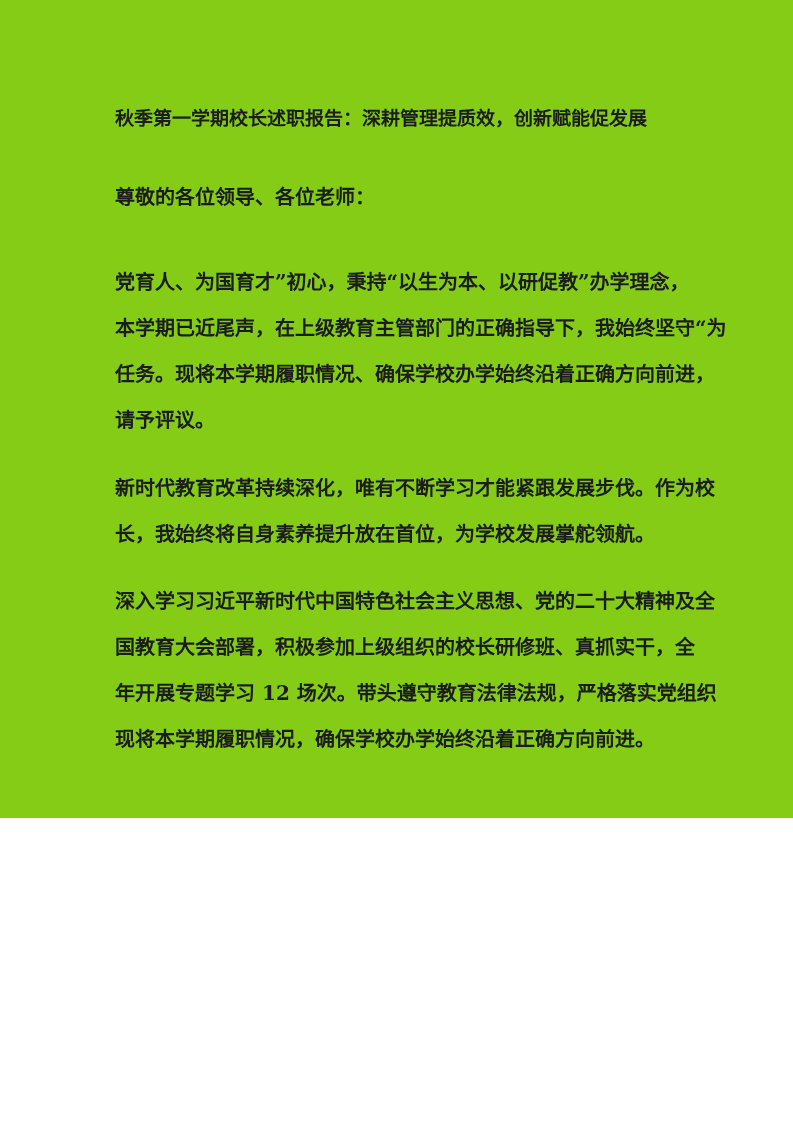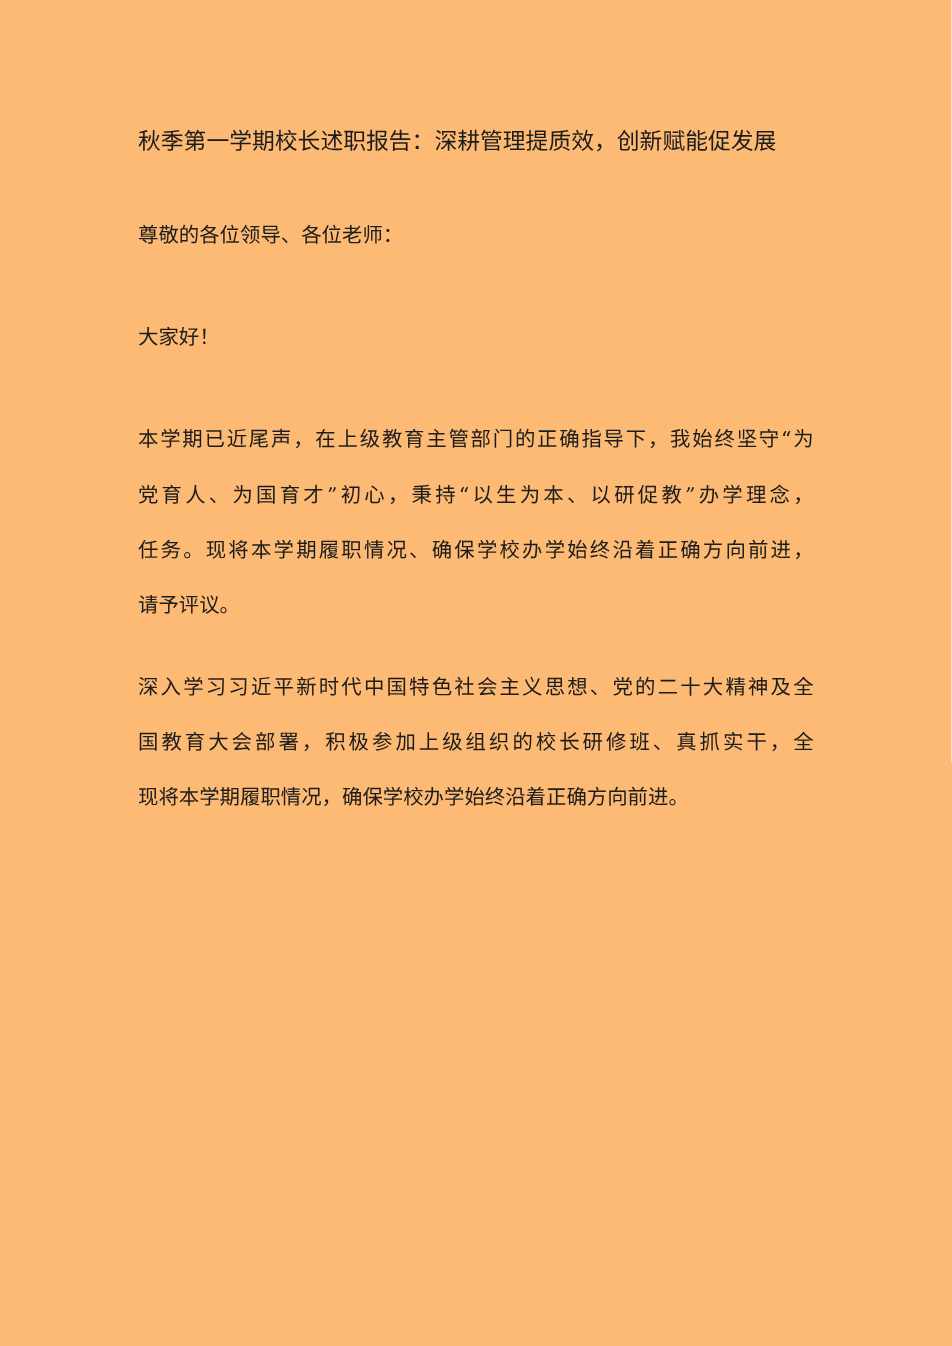--- a/index.html
+++ b/index.html
@@ -3,36 +3,37 @@
 <meta charset="utf-8">
 <style>
   html, body {
     margin: 0;
     padding: 0;
     background: #ffffff;
   }
   .page {
     position: relative;
     width: 793px;
-    height: 1122px;
-    background: #fdba74;
+    height: 818px;
+    background: #84cc16;
     overflow: hidden;
     font-family: "DejaVu Serif", "Liberation Serif", serif;
     color: #1c1c1c;
+    font-weight: bold;
   }
   .doc {
     position: absolute;
     left: 115px;
     top: 95px;
     width: 563px;
   }
   .tline {
     height: 46px;
     line-height: 46px;
-    font-size: 17px;
+    font-size: 20px;
     white-space: nowrap;
     letter-spacing: 0;
   }
   .j {
     text-align: justify;
     text-align-last: justify;
   }
   .title-line {
     font-size: 19px;
   }
@@ -47,32 +48,36 @@
 </head>
 <body>
 
 <div class="page">
   <div class="doc">
 
     <div class="tline title-line mb-title">秋季第一学期校长述职报告：深耕管理提质效，创新赋能促发展</div>
 
     <div class="tline mb-salut">尊敬的各位领导、各位老师：</div>
 
-    <div class="tline mb-greet">大家好！</div>
 
     <div class="mb-para1">
+      <div class="tline j">党育人、为国育才”初心，秉持“以生为本、以研促教”办学理念，</div>
       <div class="tline j">本学期已近尾声，在上级教育主管部门的正确指导下，我始终坚守“为</div>
-      <div class="tline j">党育人、为国育才”初心，秉持“以生为本、以研促教”办学理念，</div>
       <div class="tline j">任务。现将本学期履职情况、确保学校办学始终沿着正确方向前进，</div>
       <div class="tline">请予评议。</div>
     </div>
 
 
+    <div class="mb-para2">
+      <div class="tline j">新时代教育改革持续深化，唯有不断学习才能紧跟发展步伐。作为校</div>
+      <div class="tline">长，我始终将自身素养提升放在首位，为学校发展掌舵领航。</div>
+    </div>
 
 
     <div>
       <div class="tline j">深入学习习近平新时代中国特色社会主义思想、党的二十大精神及全</div>
       <div class="tline j">国教育大会部署，积极参加上级组织的校长研修班、真抓实干，全</div>
+      <div class="tline j">年开展专题学习 12 场次。带头遵守教育法律法规，严格落实党组织</div>
       <div class="tline">现将本学期履职情况，确保学校办学始终沿着正确方向前进。</div>
     </div>
 
   </div>
 </div>
 
 </body></html>

